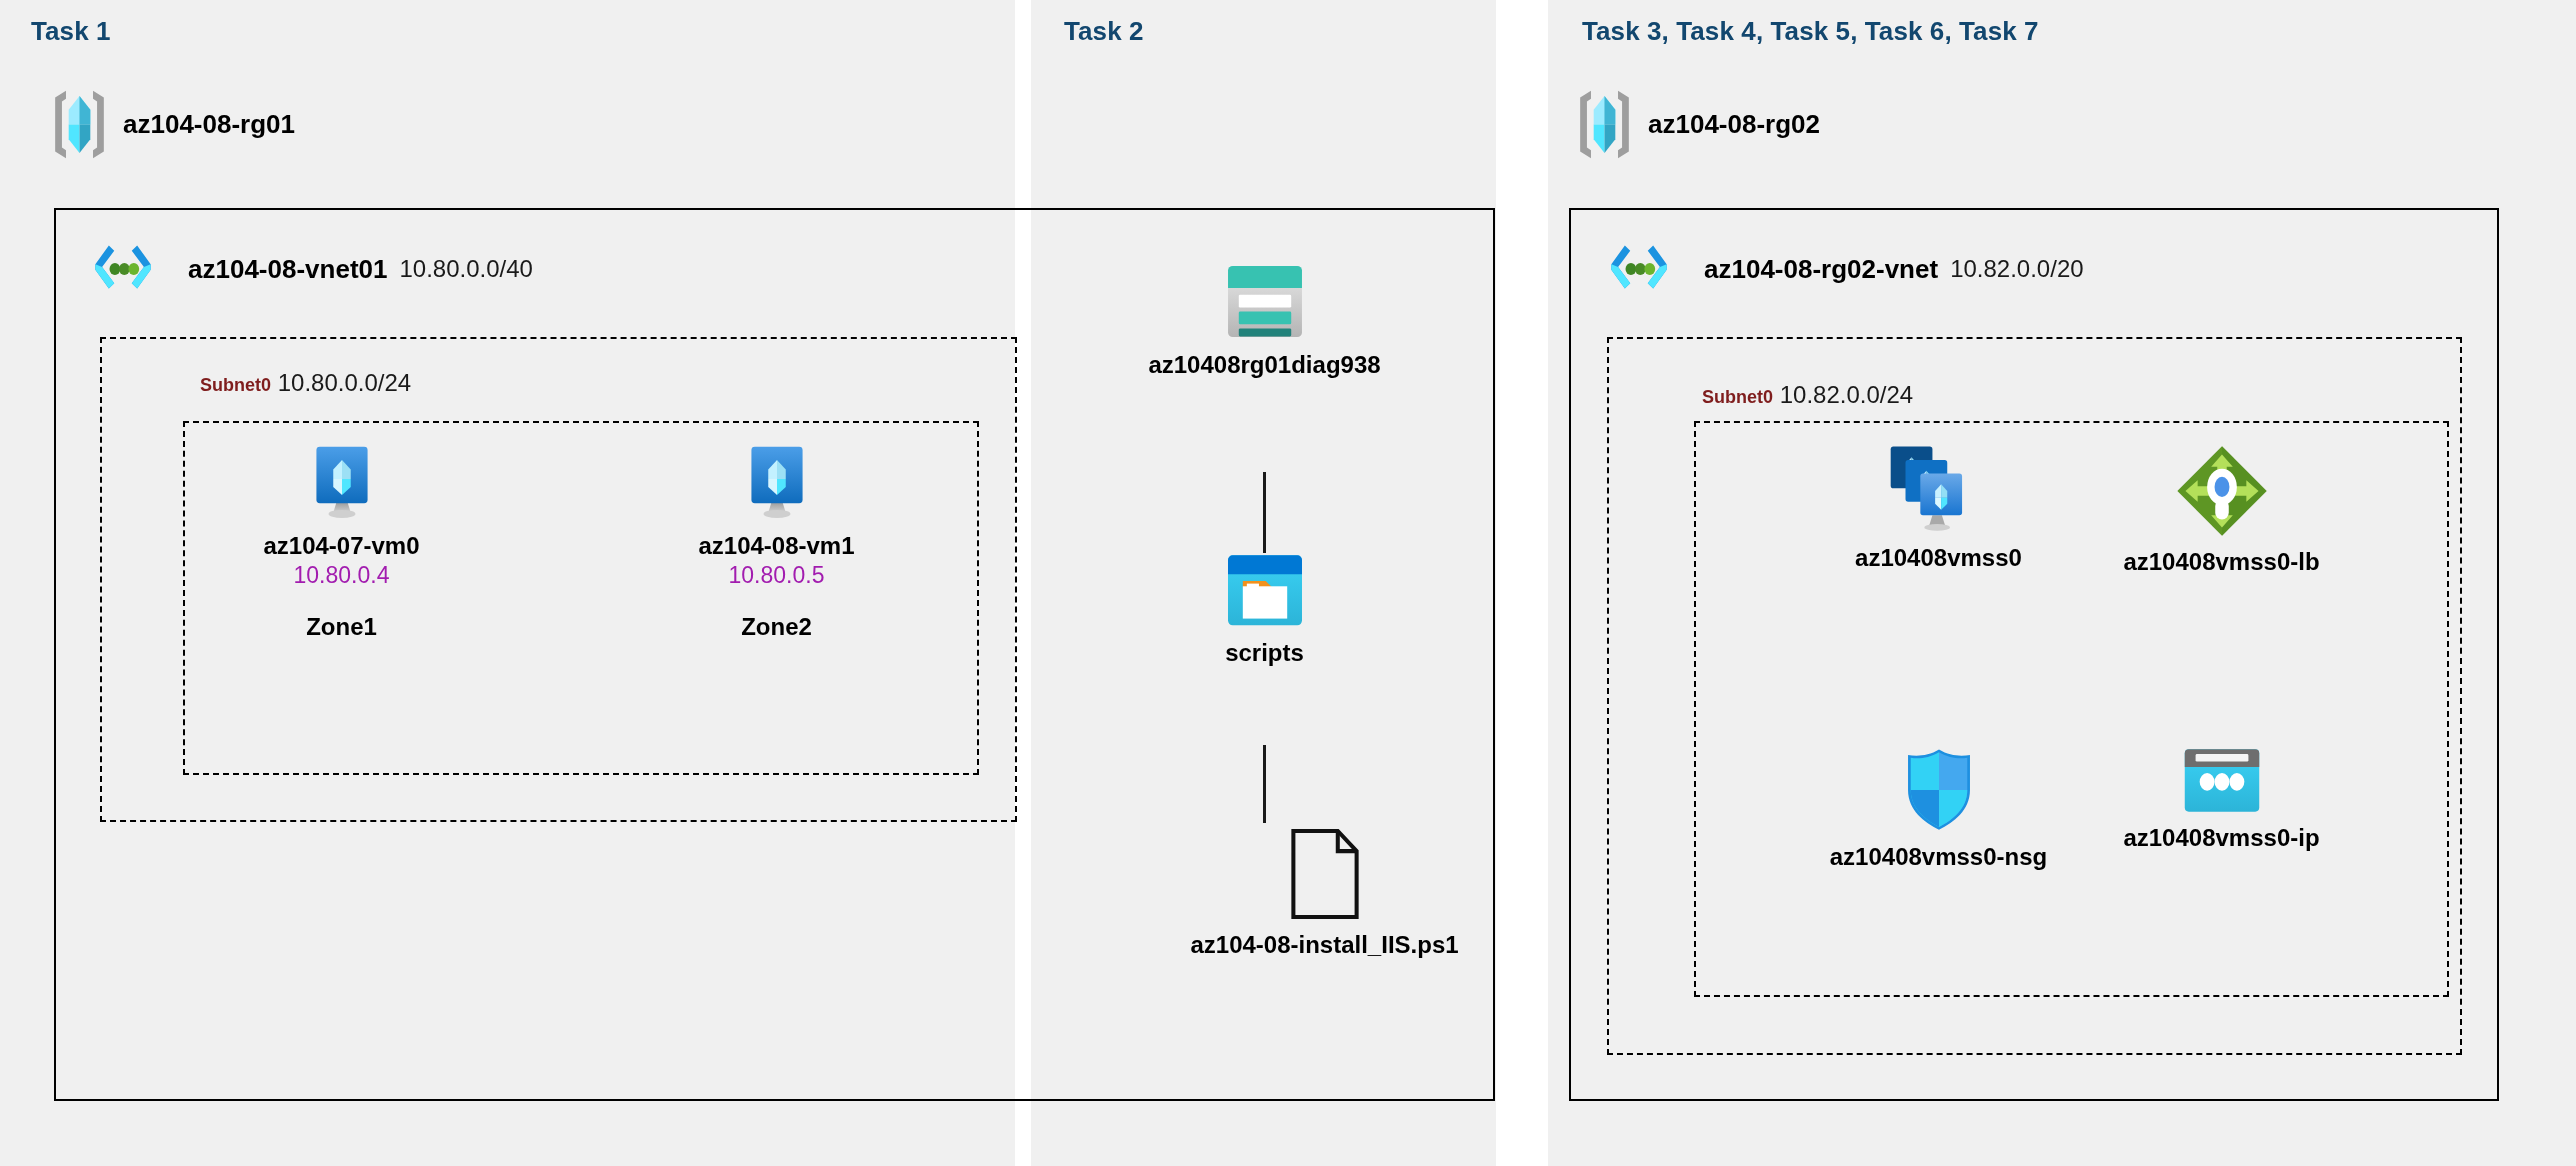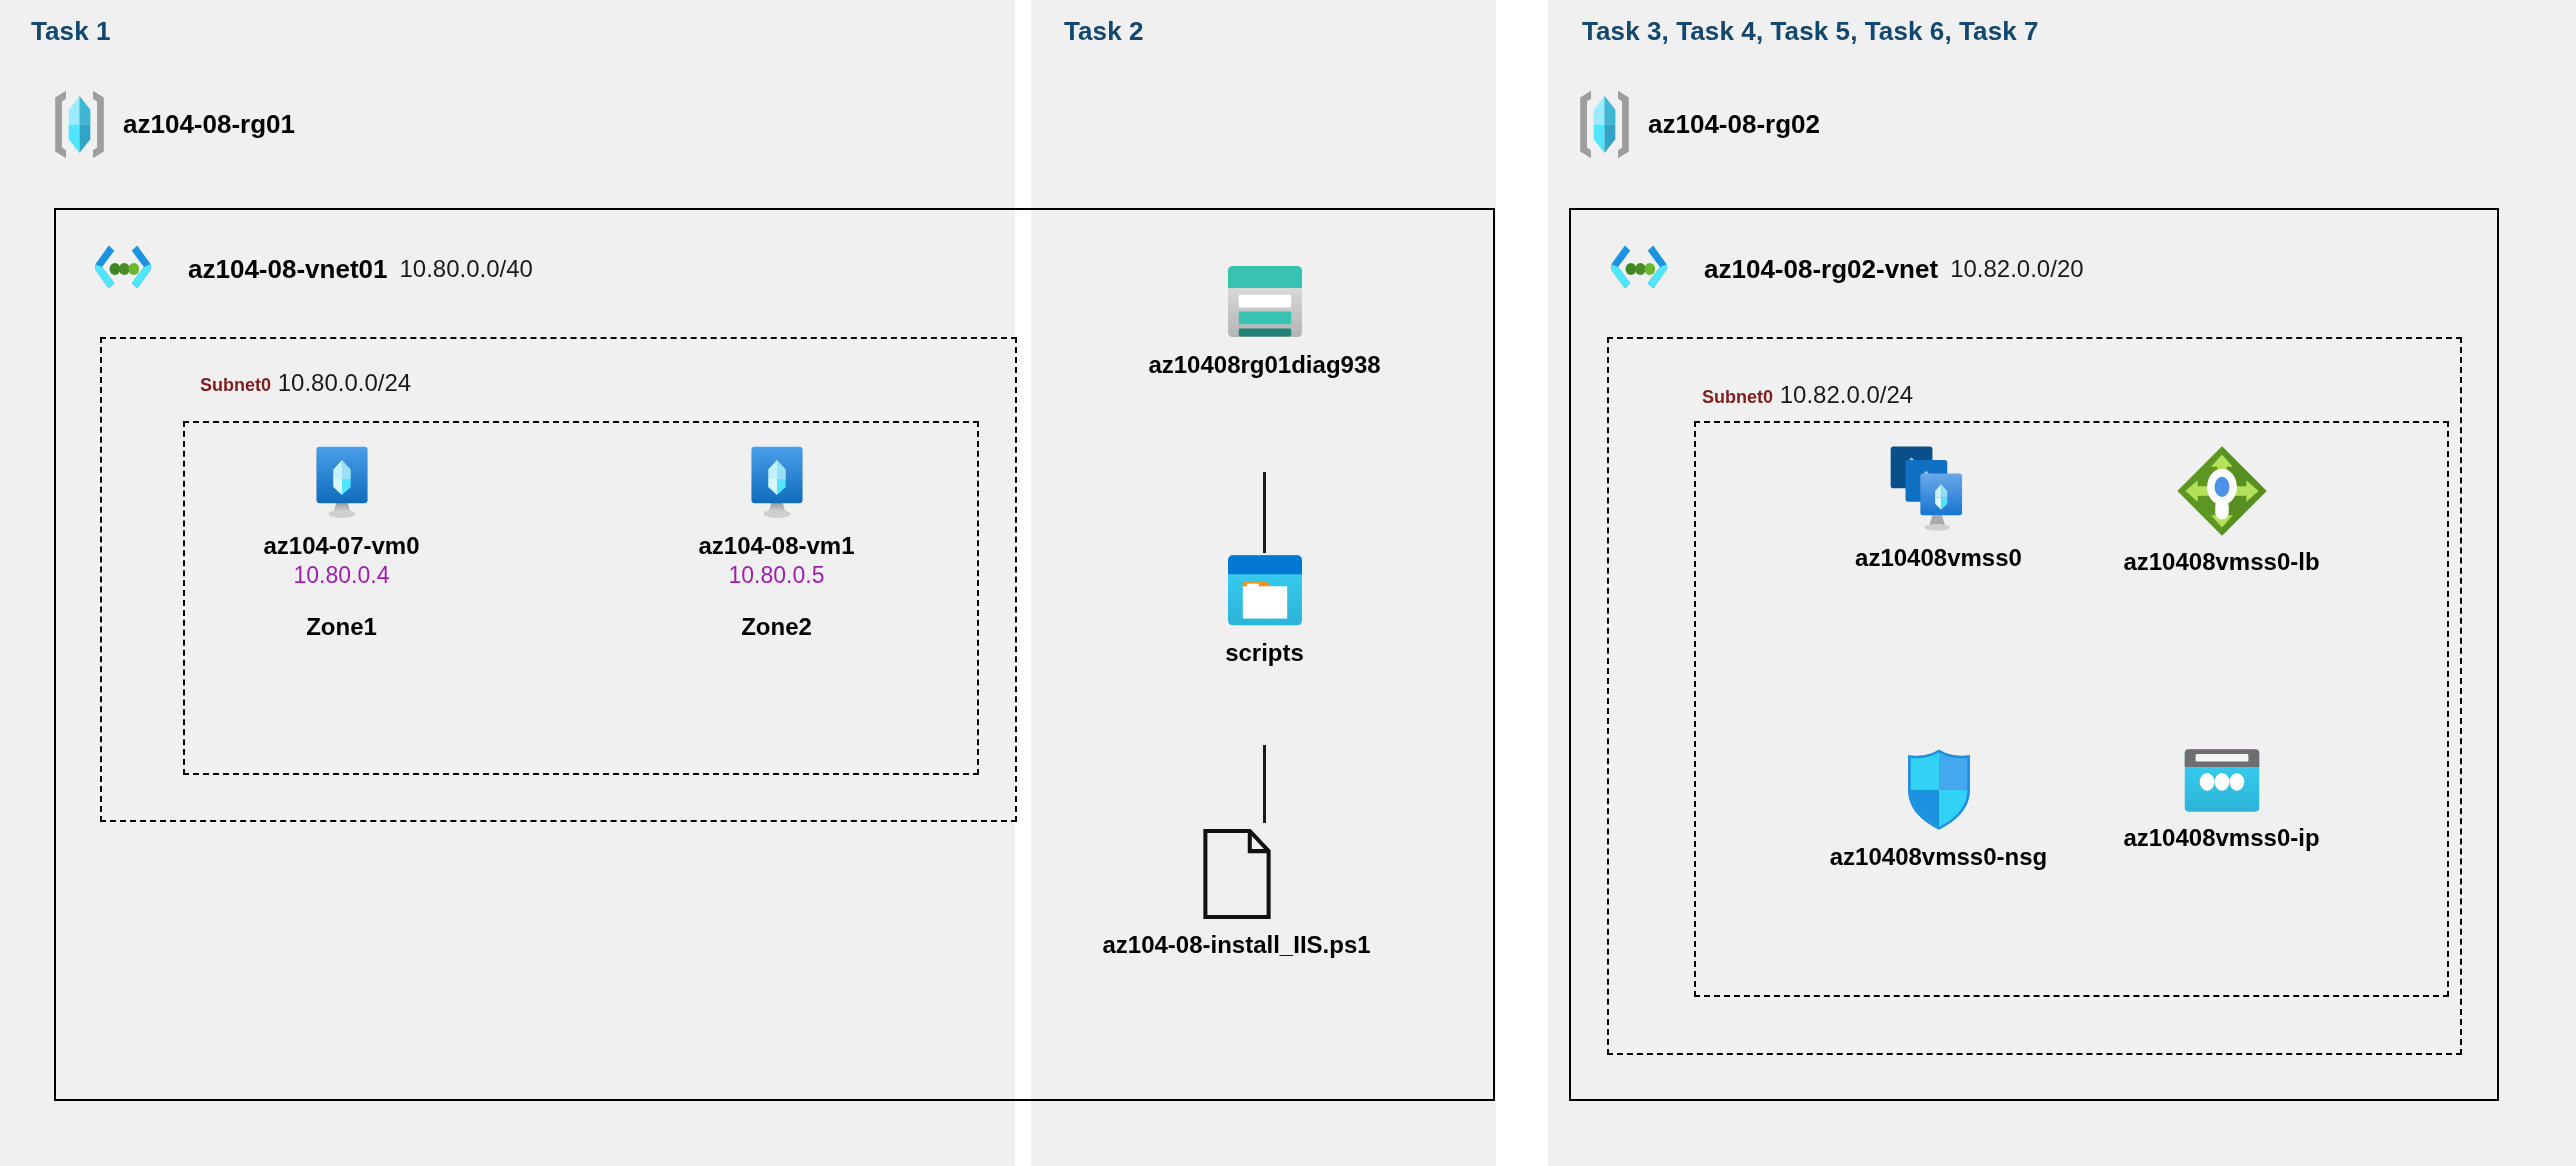--- a/index.html
+++ b/index.html
@@ -62,21 +62,21 @@
   .node .cap{font-size:24px;font-weight:bold;color:#000;white-space:nowrap;margin-top:10.8px;text-align:center;}
   .node .sub{font-size:23px;font-weight:normal;color:#a21caf;white-space:nowrap;text-align:center;margin-top:2.7px;}
   .node .zone{font-size:24px;font-weight:bold;color:#000;white-space:nowrap;text-align:center;margin-top:24px;}
 
   
   #node-vm0{left:257px; top:445px; width:169px;}
   #node-vm1{left:692px;top:445px; width:169px;}
   
   #node-storage{left:1160px;top:263px; width:209px;}
   #node-scripts{left:1160px;top:554px; width:209px;}
-  #node-ps1{left:1132px;top:828px;width:209px;}
+  #node-ps1{left:1220px;top:828px;width:209px;}
   
   #node-vmss{left:1814px;top:445px; width:249px;}
   #node-lb{left:2097px; top:445px; width:249px;}
   #node-nsg{left:1814px;top:748px;width:249px;}
   #node-ip{left:2097px; top:748px;width:249px;}
 
   
   .connector{position:absolute;width:2.7px;background:#1a1a1a;}
   #conn-storage-scripts{left:1263px;top:472px;height:81px;}
   #conn-scripts-ps1{left:1263px;top:745px;height:78px;}

